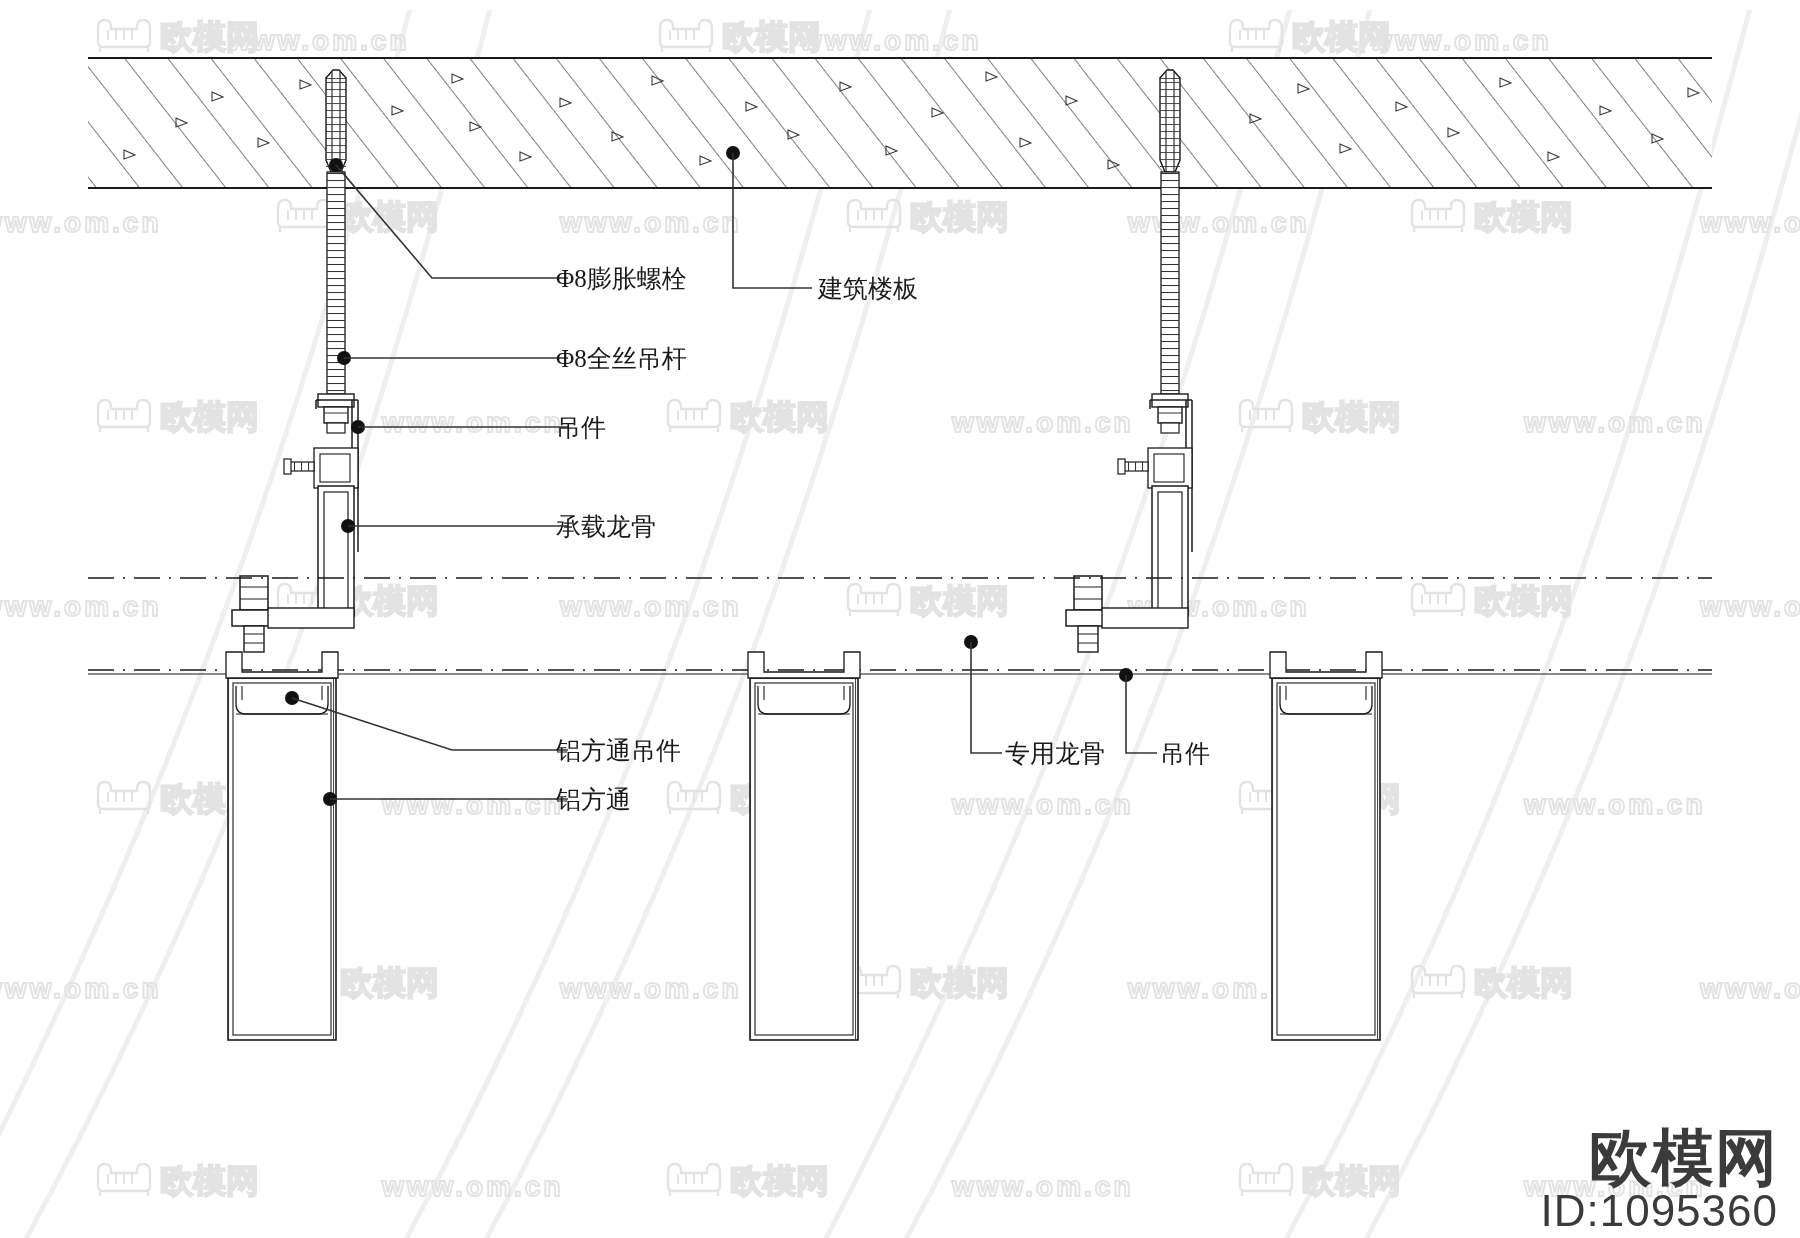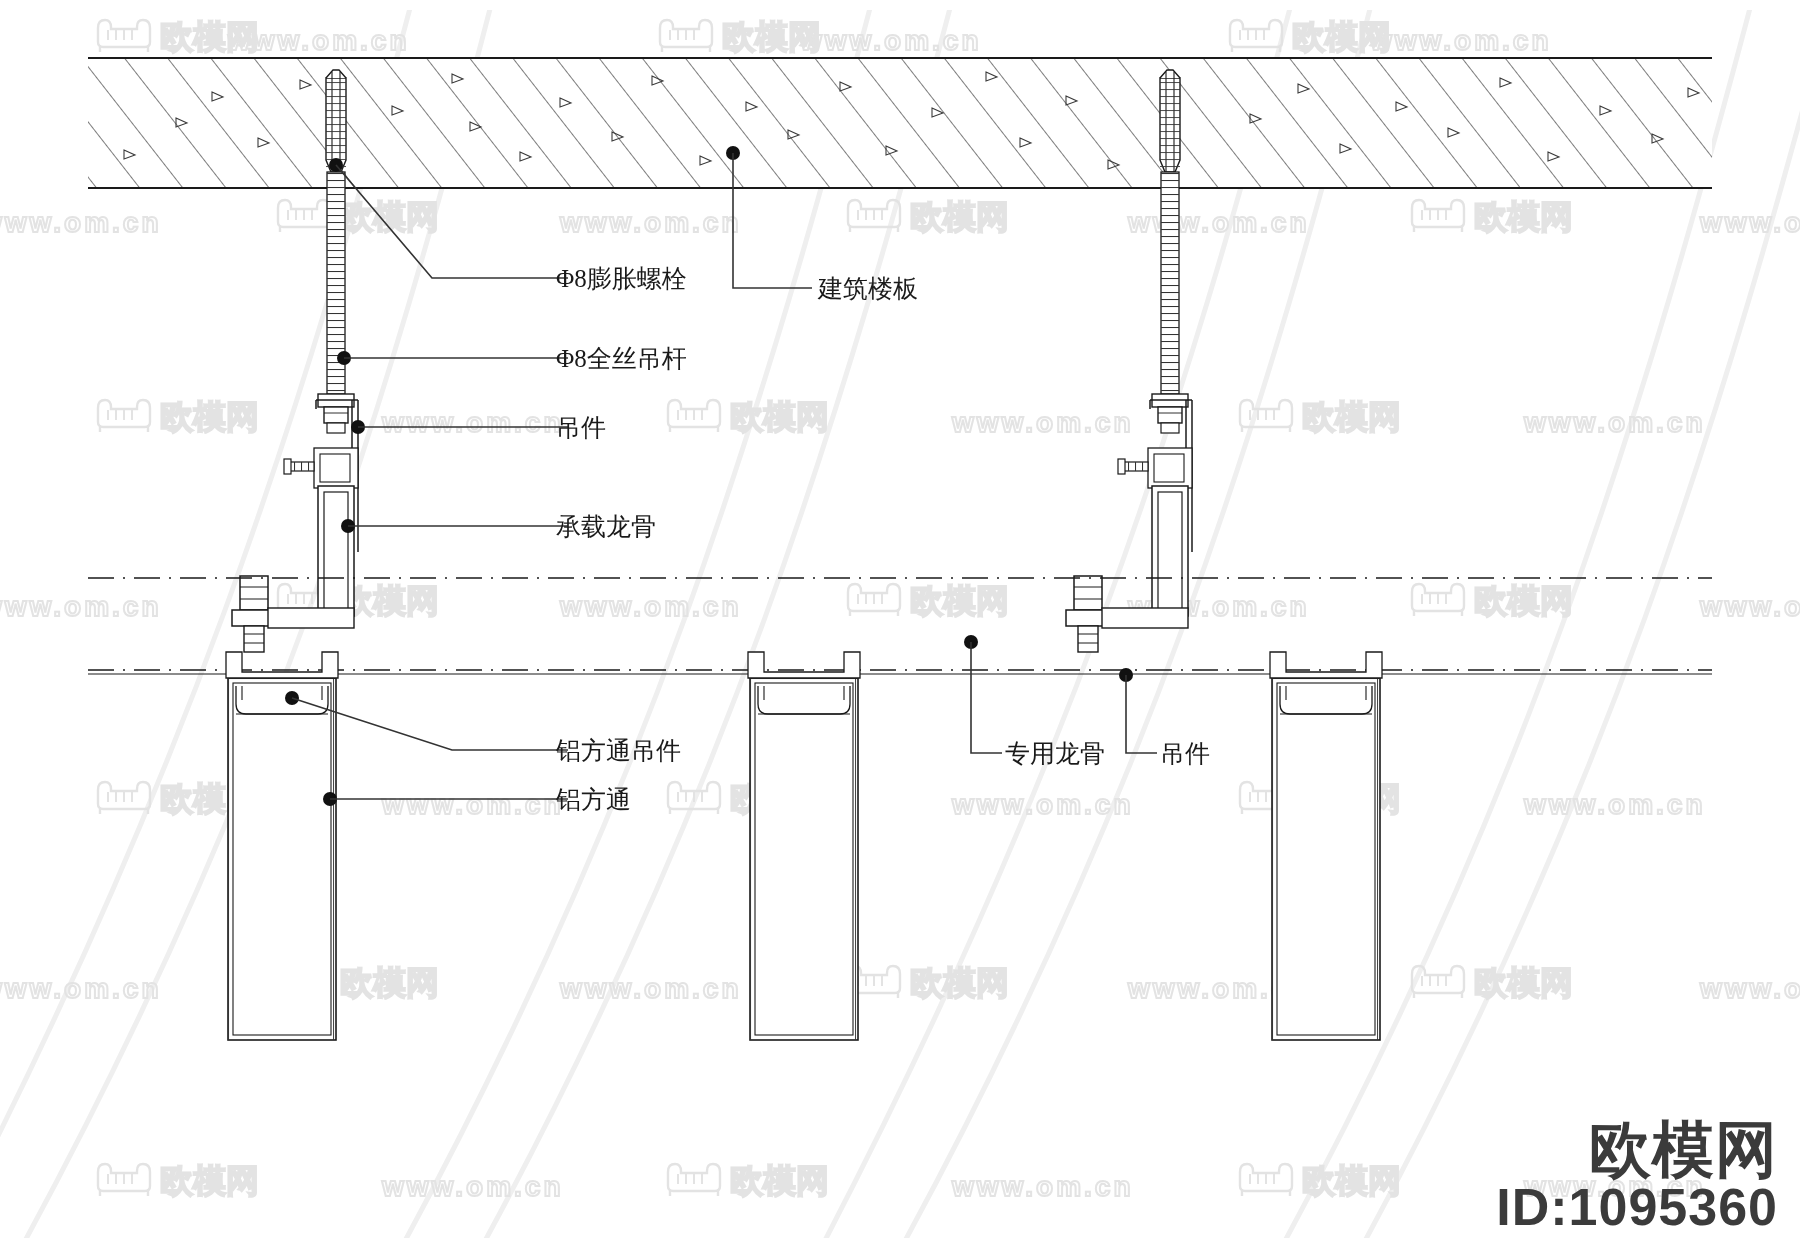--- a/index.html
+++ b/index.html
@@ -7,21 +7,21 @@
        font-family:"Liberation Serif","DejaVu Serif",serif;}
   #stage{position:absolute;left:0;top:10px;width:1800px;height:1238px;}
   svg.layer{position:absolute;left:0;top:0;width:1800px;height:1238px;}
   #wm-layer{z-index:1;}
   #draw-layer{z-index:3;}
   #label-layer{z-index:4;}
   #idwm{z-index:5;position:absolute;right:22px;bottom:14px;text-align:right;
         color:#3b3b3b;font-family:"Liberation Sans","DejaVu Sans",sans-serif;
         line-height:1.02;pointer-events:none;}
   #idwm .om{font-size:62px;font-weight:700;letter-spacing:1px;display:block;}
-  #idwm .idn{font-size:52px;font-weight:700;letter-spacing:1px;display:block;}
+  #idwm .idn{font-size:44px;font-weight:400;letter-spacing:1px;display:block;}
   .lbl{font-family:"Liberation Serif","DejaVu Serif",serif;font-size:25px;fill:#1a1a1a;}
 </style>
 </head>
 <body>
 
 <div id="stage">
 
   <svg id="wm-layer" class="layer" viewBox="0 0 1800 1238">
     <defs>
       <g id="sofaGlyph">

